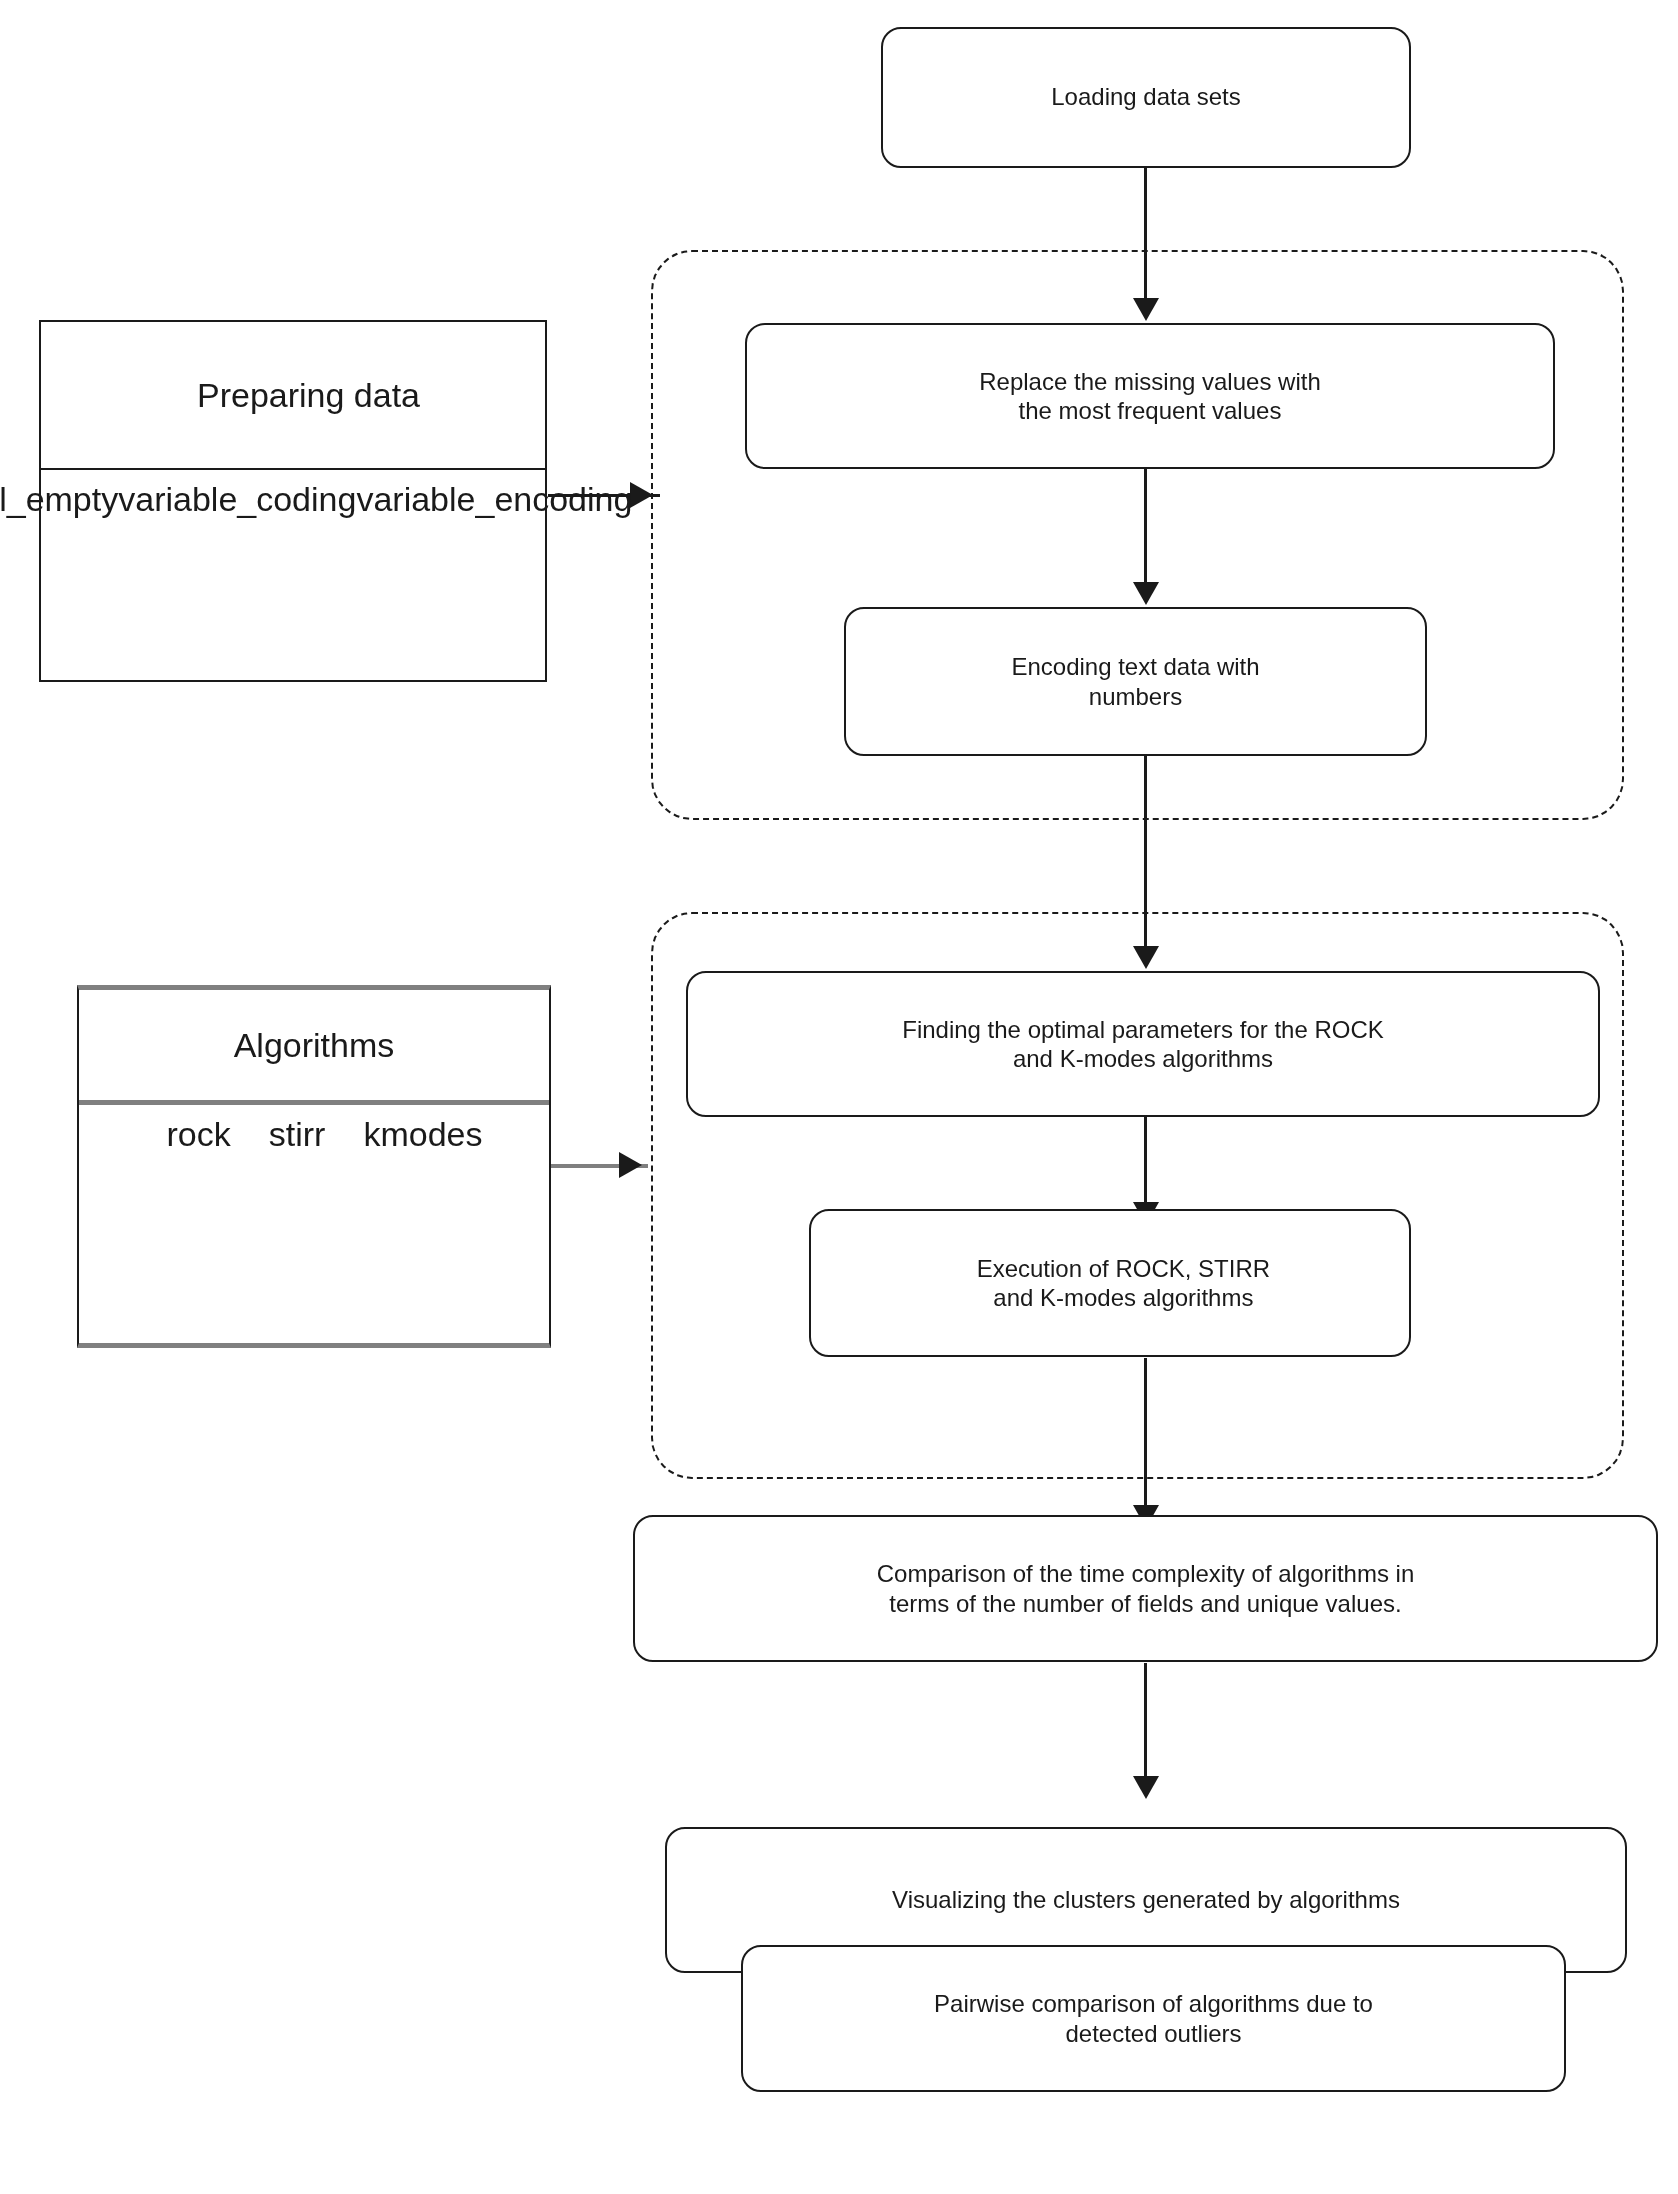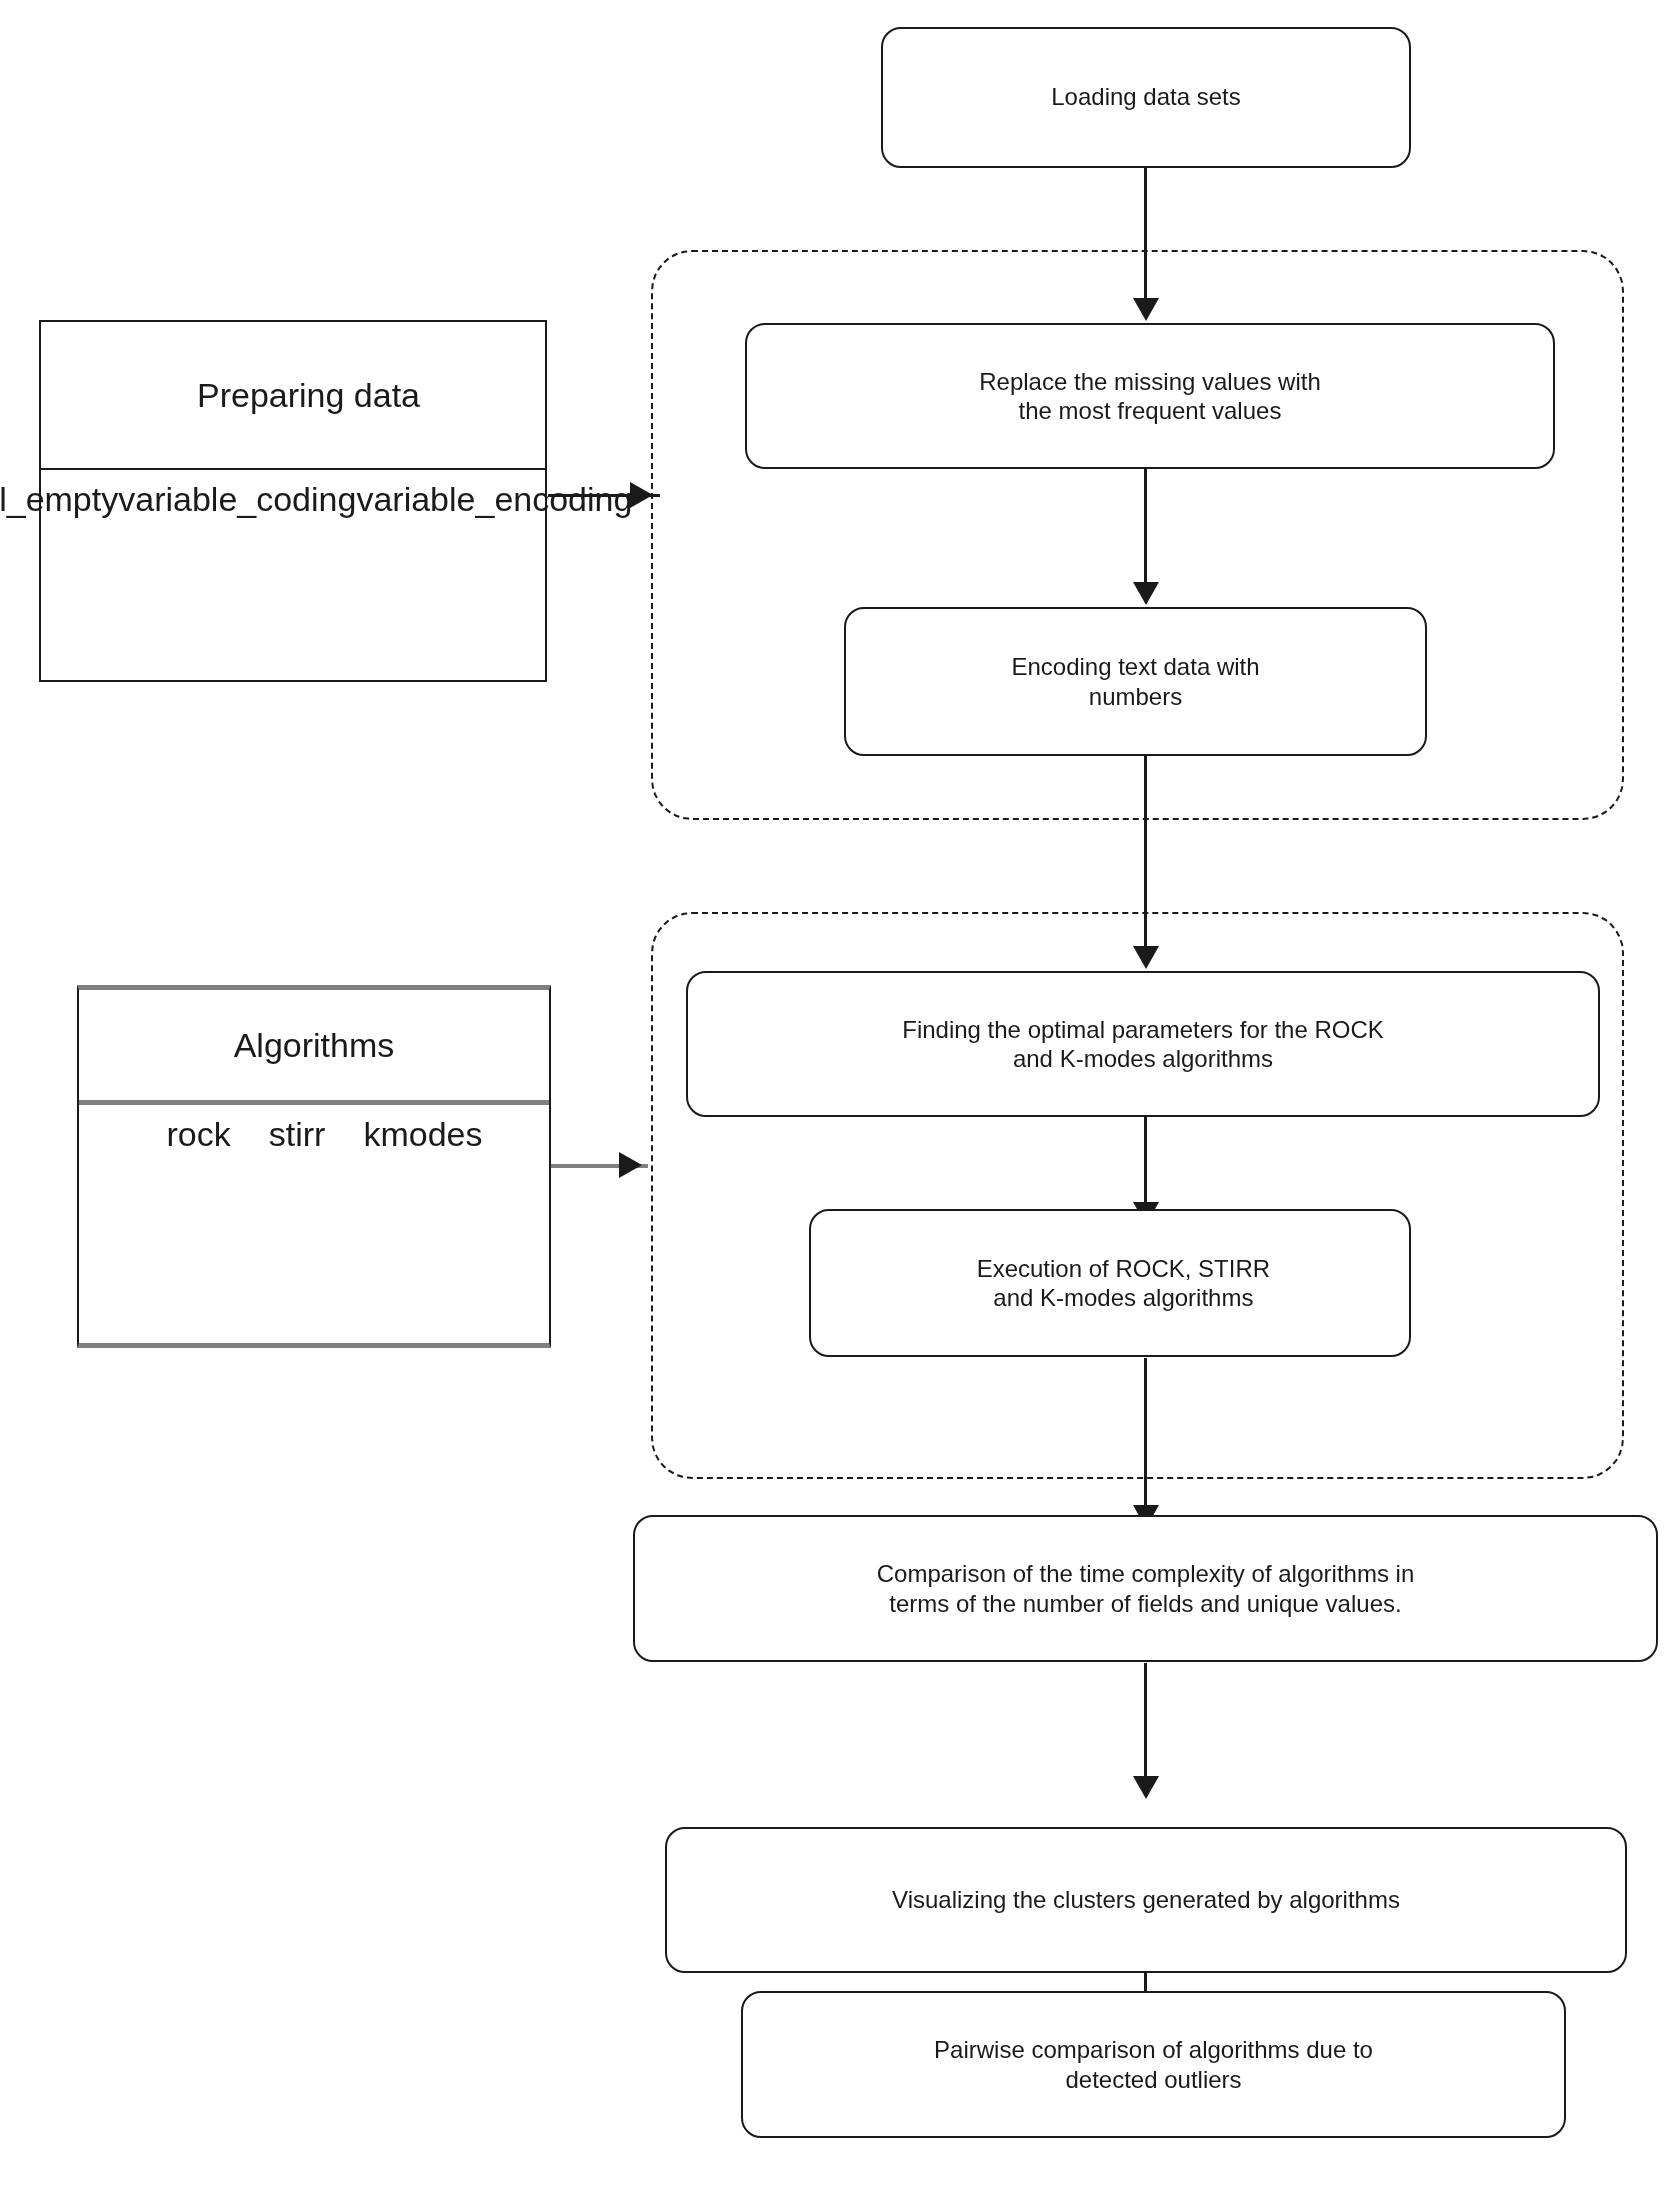--- a/index.html
+++ b/index.html
@@ -189,21 +189,21 @@
   <div class="vline" style="left:1144px; top:1663px; height:118px;"></div>
   <div class="arrow-down" style="left:1133px; top:1776px;"></div>
 
   <div class="node" style="left:665px; top:1787px; width:962px; height:146px;margin-top:40px;">
     <span>Visualizing the clusters generated by algorithms</span>
   </div>
 
   <div class="vline" style="left:1144px; top:1933px; height:88px;"></div>
   <div class="arrow-down" style="left:1133px; top:2017px;"></div>
 
-  <div class="node" style="left:741px; top:1991px; width:825px; height:147px;">
+  <div class="node" style="left:741px; top:1945px; width:825px; height:147px;">
     <span>
       <span>Pairwise comparison of algorithms due to</span>
       <span>detected outliers</span>
     </span>
   </div>
 
   <div class="table dark" style="left:39px; top:320px; width:508px; height:362px;">
     <div class="table-title" style="height:148px;padding-left:31px;">Preparing data</div>
     <div class="table-body" style="height:233px;">
       <div class="row">fill_empty</div>

